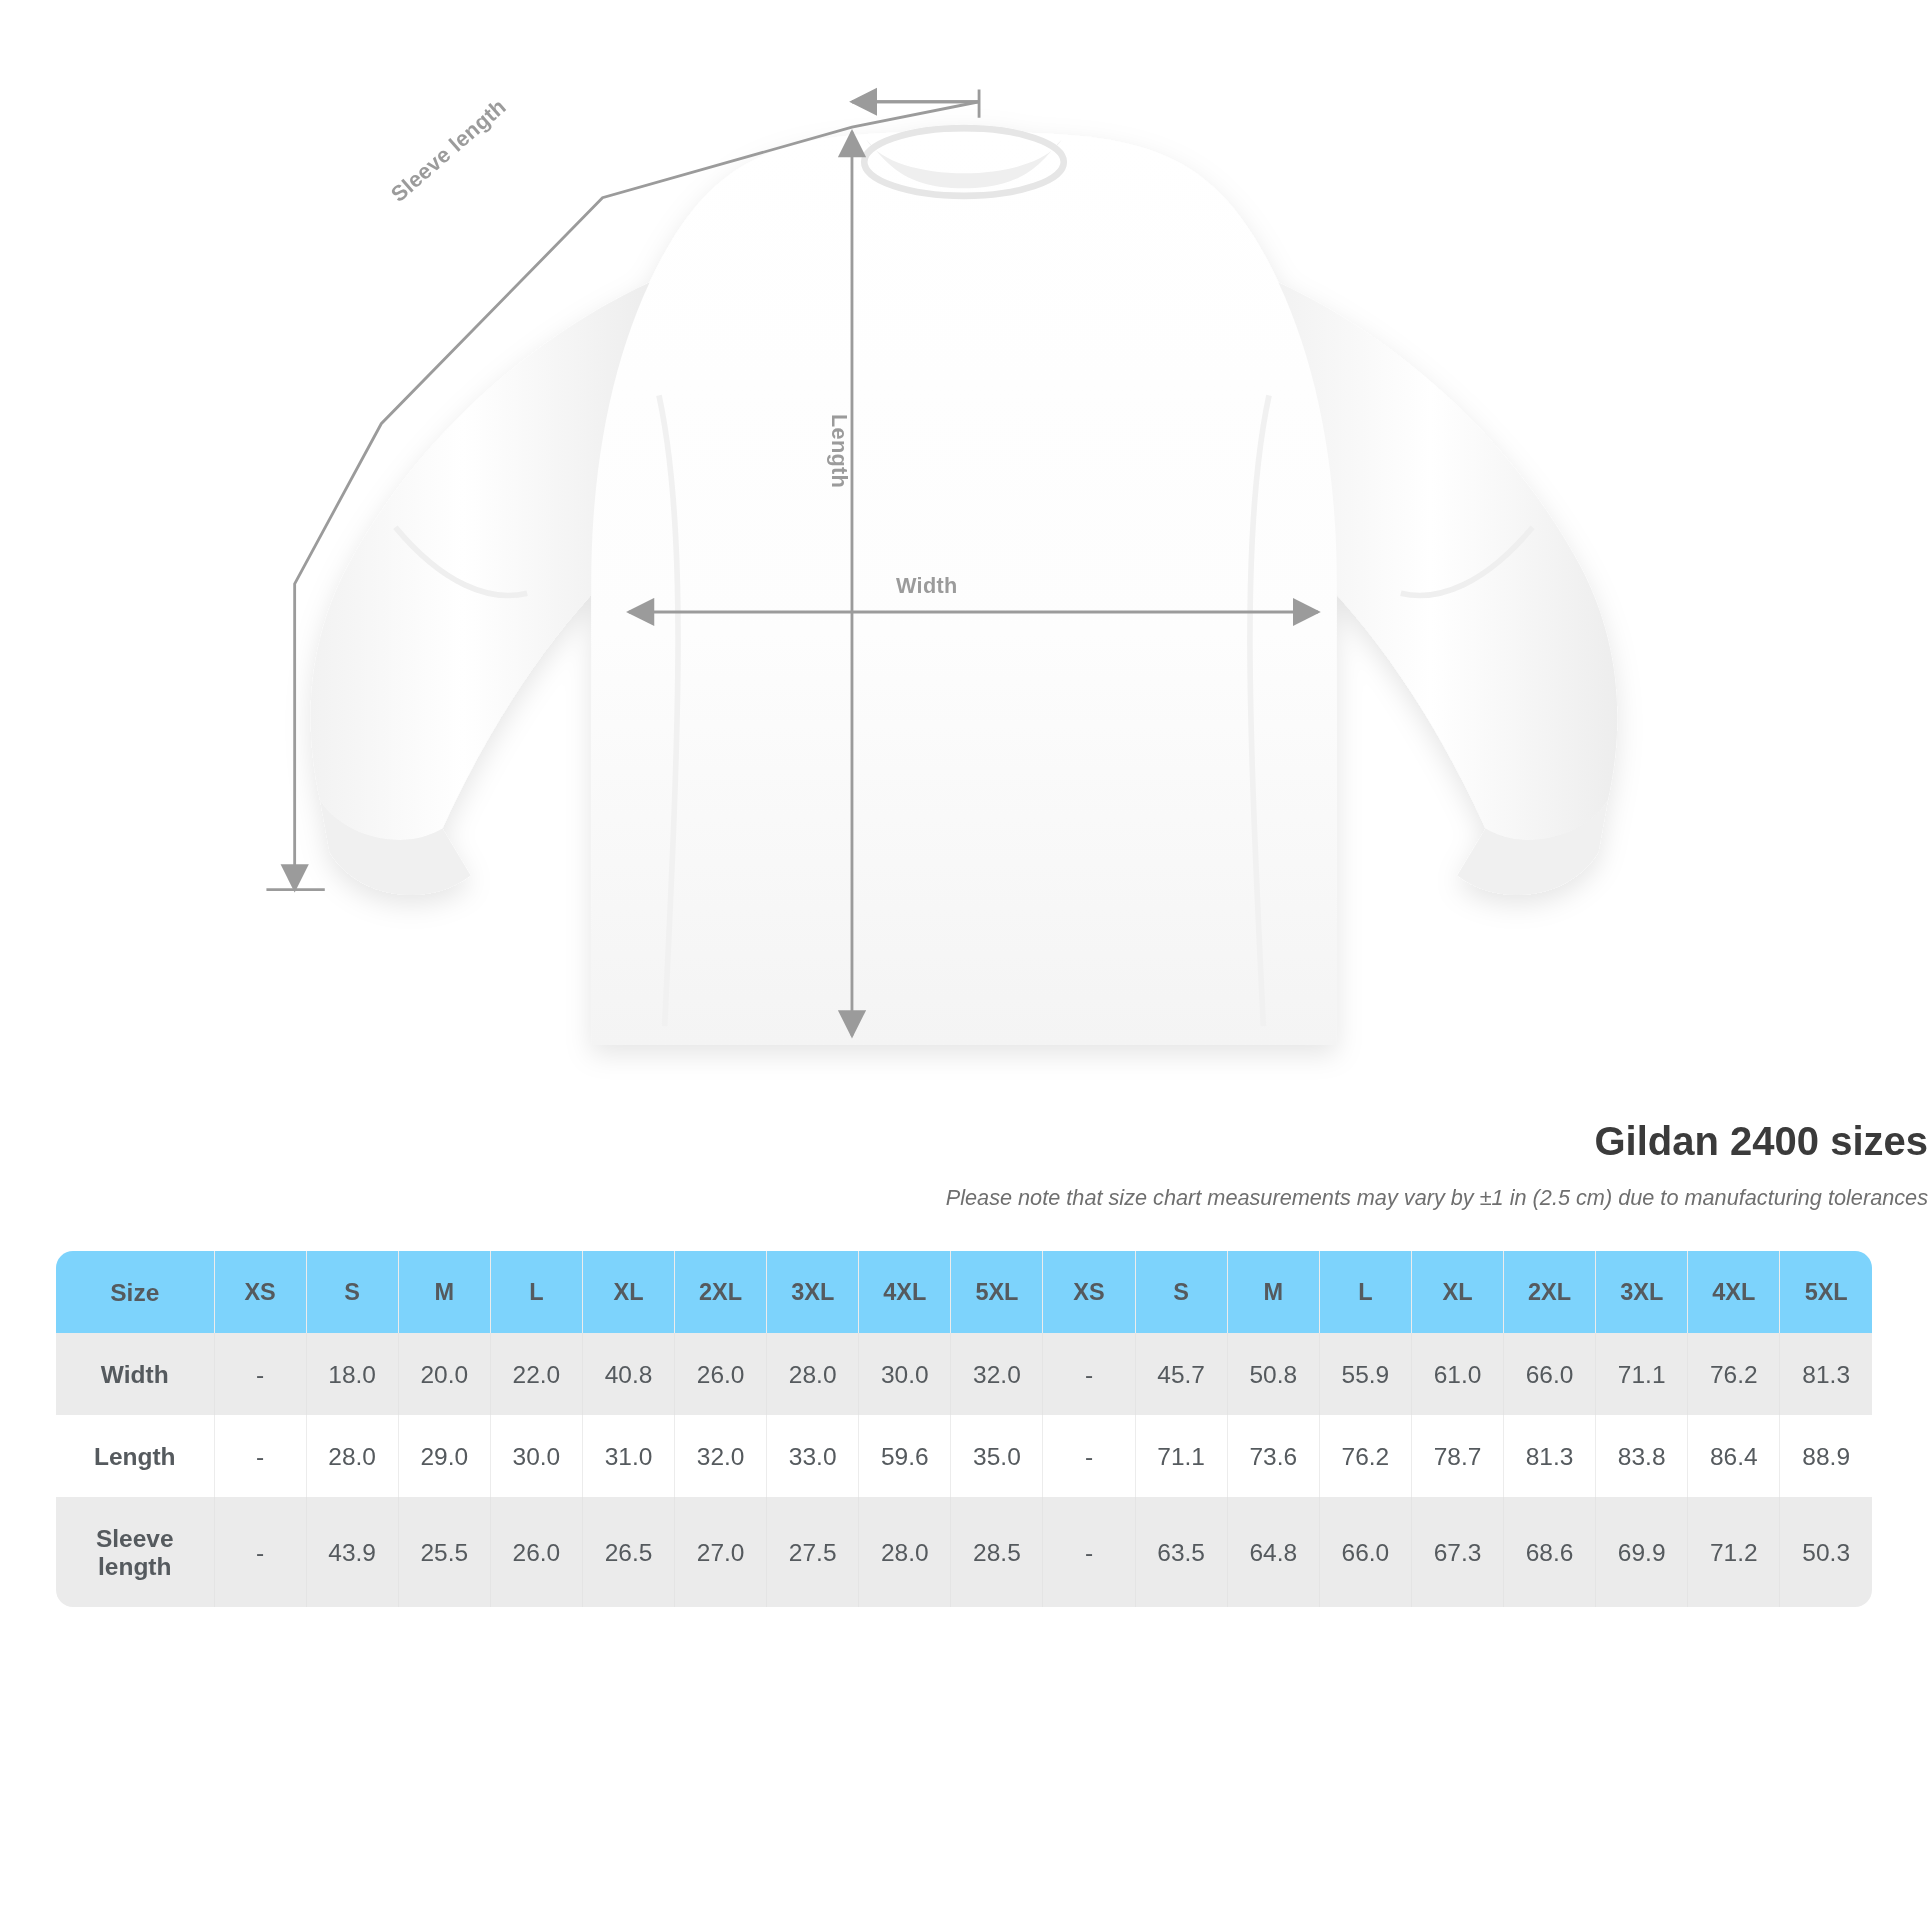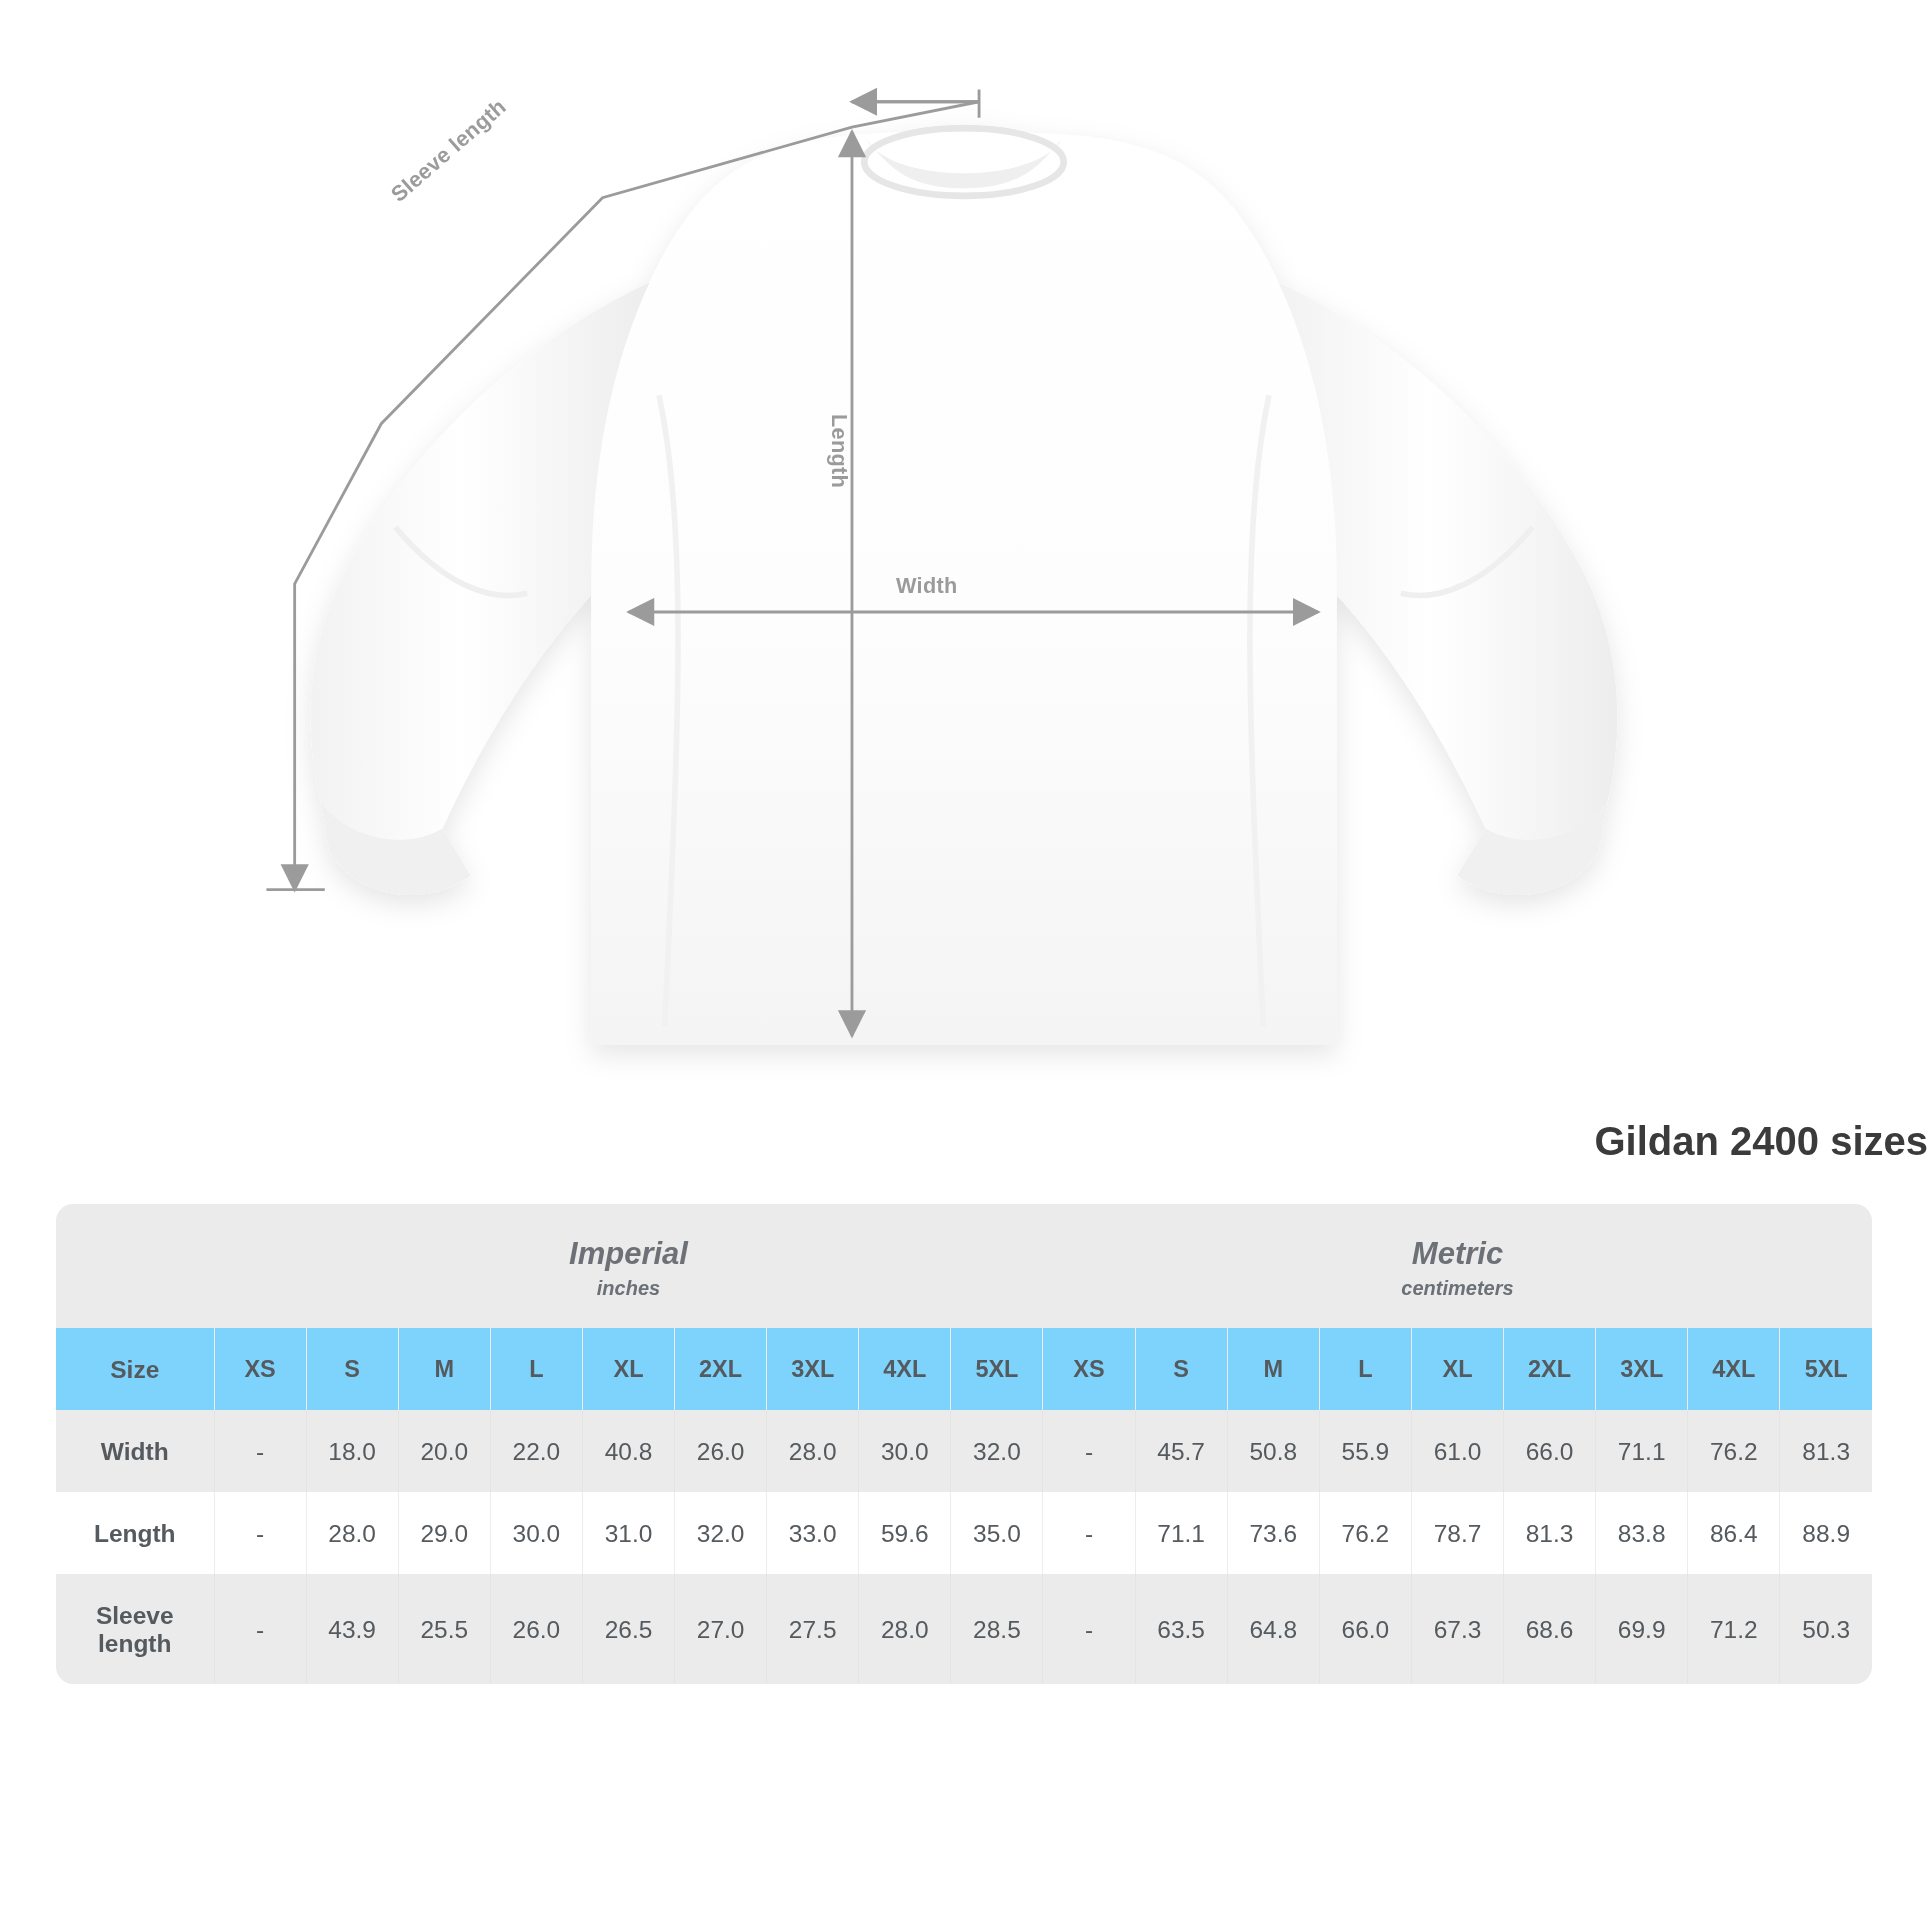--- a/index.html
+++ b/index.html
@@ -214,39 +214,29 @@
       <path d="M283,945 L345,945" stroke="#9b9b9b" stroke-width="3" fill="none"></path>
     </svg>
 
     <div class="dim-label label-width">Width</div>
     <div class="dim-label label-length">Length</div>
     <div class="dim-label label-sleeve">Sleeve length</div>
   </div>
 
   <div class="title-block">
     <h1 class="chart-title">Gildan 2400 sizes</h1>
+    <p class="chart-subtitle">Please note that size chart measurements may vary by ±1 in (2.5 cm) due to manufacturing tolerances</p>
   </div>
 
   <div class="table-wrap">
     <table class="size-table">
       <colgroup>
         <col class="first-col">
       </colgroup>
       <thead>
-        <tr class="unit-header">
-          <th></th>
-          <th colspan="9">
-            <span class="unit-name">Imperial</span>
-            <span class="unit-sub">inches</span>
-          </th>
-          <th colspan="9">
-            <span class="unit-name">Metric</span>
-            <span class="unit-sub">centimeters</span>
-          </th>
-        </tr>
         <tr class="size-row">
           <th class="row-head">Size</th>
           <th>XS</th>
           <th>S</th>
           <th>M</th>
           <th>L</th>
           <th>XL</th>
           <th>2XL</th>
           <th>3XL</th>
           <th>4XL</th>

